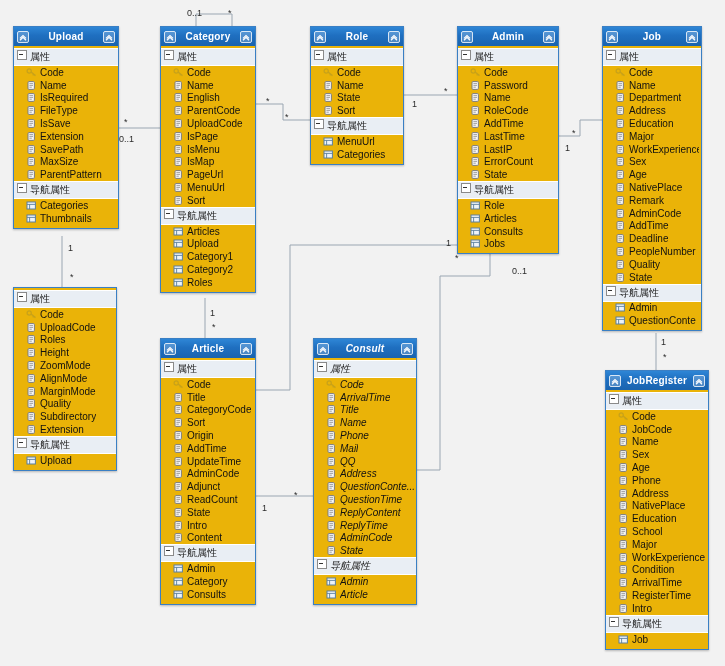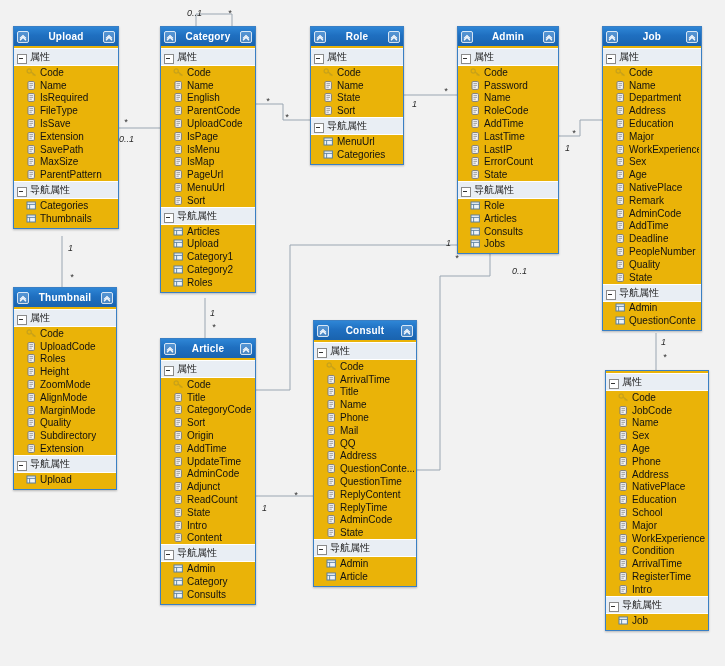--- a/index.html
+++ b/index.html
@@ -58,21 +58,21 @@
     height: 12px;
     display: inline-block;
     flex: 0 0 auto;
   }
   .hdr-icon svg { display: block; }
   .ent-body {
     padding: 2px 0 3px 0;
   }
   .group-row {
     display: flex;
-    align-items: flex-end;
+    align-items: flex-start;
     padding: 1px 2px 1px 3px;
     background: #e9eef4;
     border-top: 1px solid #ffffff;
     border-bottom: 1px solid #ffffff;
   }
   .group-row .glabel {
     margin-left: 3px;
     font-size: 10px;
     color: #1b1b1b;
   }
@@ -111,21 +111,20 @@
     color: #111;
     white-space: nowrap;
     overflow: hidden;
   }
   .mult {
     position: absolute;
     font-size: 9px;
     color: #2b2b2b;
     background: transparent;
     white-space: nowrap;
-    font-style: italic;
   }
 </style>
 </head>
 <body>
 
 <div id="canvas">
 
   <svg class="links" viewBox="0 0 725 666">
     <g stroke="#9aa6b2" stroke-width="1" fill="none">
 
@@ -898,37 +897,20 @@
                 <rect x="1" y="2" width="8.4" height="7" fill="#eef3f8" stroke="#5a7f9e" stroke-width="1"></rect>
                 <path d="M1,4.4 L9.4,4.4" stroke="#5a7f9e" stroke-width="0.9"></path>
                 <path d="M3.6,4.4 L3.6,9" stroke="#5a7f9e" stroke-width="0.9"></path>
               </svg>
             </span>
             <span class="attr-label">QuestionConte</span>
           </div>
         </div>
       </div>
       <div class="entity" style="left: 13px; top: 287px; width: 104px;">
-        <div class="ent-header">
-          <span class="hdr-icon">
-            <svg width="12" height="12" viewBox="0 0 12 12">
-              <rect x="0.5" y="0.5" width="11" height="11" rx="1.5" fill="#ffffff" fill-opacity="0.22" stroke="#ffffff" stroke-opacity="0.8"></rect>
-              <path d="M3,7.4 L6,4.6 L9,7.4" fill="none" stroke="#ffffff" stroke-width="1.2"></path>
-              <path d="M3,9.2 L6,6.4 L9,9.2" fill="none" stroke="#ffffff" stroke-width="1.2"></path>
-            </svg>
-          </span>
-          <span class="ent-title">Thumbnail</span>
-          <span class="hdr-icon">
-            <svg width="12" height="12" viewBox="0 0 12 12">
-              <rect x="0.5" y="0.5" width="11" height="11" rx="1.5" fill="#ffffff" fill-opacity="0.22" stroke="#ffffff" stroke-opacity="0.8"></rect>
-              <path d="M3,7.4 L6,4.6 L9,7.4" fill="none" stroke="#ffffff" stroke-width="1.2"></path>
-              <path d="M3,9.2 L6,6.4 L9,9.2" fill="none" stroke="#ffffff" stroke-width="1.2"></path>
-            </svg>
-          </span>
-        </div>
         <div class="ent-body">
           <div class="group-row">
             <span class="collapse-box"></span>
             <span class="glabel">属性</span>
           </div>
           <div class="attr-row">
             <span class="attr-icon">
               <svg width="11" height="11" viewBox="0 0 11 11">
                 <circle cx="3.2" cy="4" r="2.1" fill="none" stroke="#c8a21a" stroke-width="1.2"></circle>
                 <path d="M5,5 L9.5,8.6" stroke="#c8a21a" stroke-width="1.4"></path>
@@ -1204,21 +1186,21 @@
               <svg width="11" height="11" viewBox="0 0 11 11">
                 <rect x="1" y="2" width="8.4" height="7" fill="#eef3f8" stroke="#5a7f9e" stroke-width="1"></rect>
                 <path d="M1,4.4 L9.4,4.4" stroke="#5a7f9e" stroke-width="0.9"></path>
                 <path d="M3.6,4.4 L3.6,9" stroke="#5a7f9e" stroke-width="0.9"></path>
               </svg>
             </span>
             <span class="attr-label">Consults</span>
           </div>
         </div>
       </div>
-      <div class="entity" style="left: 313px; top: 320px; width: 104px;">
+      <div class="entity" style="left: 313px; top: 338px; width: 104px; font-style: italic;">
         <div class="ent-header">
           <span class="hdr-icon">
             <svg width="12" height="12" viewBox="0 0 12 12">
               <rect x="0.5" y="0.5" width="11" height="11" rx="1.5" fill="#ffffff" fill-opacity="0.22" stroke="#ffffff" stroke-opacity="0.8"></rect>
               <path d="M3,7.4 L6,4.6 L9,7.4" fill="none" stroke="#ffffff" stroke-width="1.2"></path>
               <path d="M3,9.2 L6,6.4 L9,9.2" fill="none" stroke="#ffffff" stroke-width="1.2"></path>
             </svg>
           </span>
           <span class="ent-title">Consult</span>
           <span class="hdr-icon">
@@ -1381,20 +1363,37 @@
                 <rect x="1" y="2" width="8.4" height="7" fill="#eef3f8" stroke="#5a7f9e" stroke-width="1"></rect>
                 <path d="M1,4.4 L9.4,4.4" stroke="#5a7f9e" stroke-width="0.9"></path>
                 <path d="M3.6,4.4 L3.6,9" stroke="#5a7f9e" stroke-width="0.9"></path>
               </svg>
             </span>
             <span class="attr-label">Article</span>
           </div>
         </div>
       </div>
       <div class="entity" style="left: 605px; top: 370px; width: 104px;">
+        <div class="ent-header">
+          <span class="hdr-icon">
+            <svg width="12" height="12" viewBox="0 0 12 12">
+              <rect x="0.5" y="0.5" width="11" height="11" rx="1.5" fill="#ffffff" fill-opacity="0.22" stroke="#ffffff" stroke-opacity="0.8"></rect>
+              <path d="M3,7.4 L6,4.6 L9,7.4" fill="none" stroke="#ffffff" stroke-width="1.2"></path>
+              <path d="M3,9.2 L6,6.4 L9,9.2" fill="none" stroke="#ffffff" stroke-width="1.2"></path>
+            </svg>
+          </span>
+          <span class="ent-title">JobRegister</span>
+          <span class="hdr-icon">
+            <svg width="12" height="12" viewBox="0 0 12 12">
+              <rect x="0.5" y="0.5" width="11" height="11" rx="1.5" fill="#ffffff" fill-opacity="0.22" stroke="#ffffff" stroke-opacity="0.8"></rect>
+              <path d="M3,7.4 L6,4.6 L9,7.4" fill="none" stroke="#ffffff" stroke-width="1.2"></path>
+              <path d="M3,9.2 L6,6.4 L9,9.2" fill="none" stroke="#ffffff" stroke-width="1.2"></path>
+            </svg>
+          </span>
+        </div>
         <div class="ent-body">
           <div class="group-row">
             <span class="collapse-box"></span>
             <span class="glabel">属性</span>
           </div>
           <div class="attr-row">
             <span class="attr-icon">
               <svg width="11" height="11" viewBox="0 0 11 11">
                 <circle cx="3.2" cy="4" r="2.1" fill="none" stroke="#c8a21a" stroke-width="1.2"></circle>
                 <path d="M5,5 L9.5,8.6" stroke="#c8a21a" stroke-width="1.4"></path>

